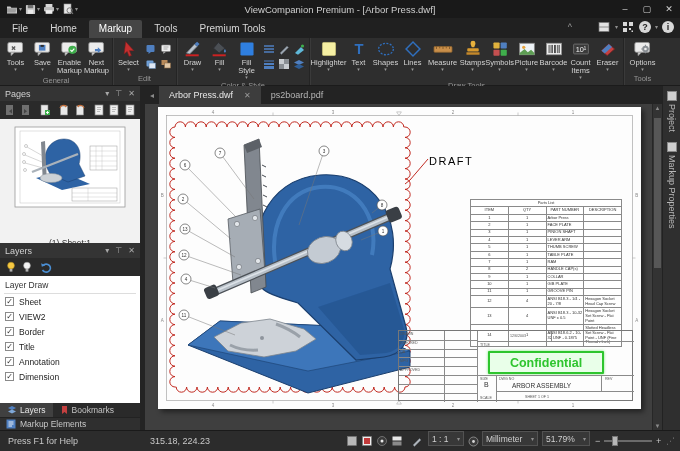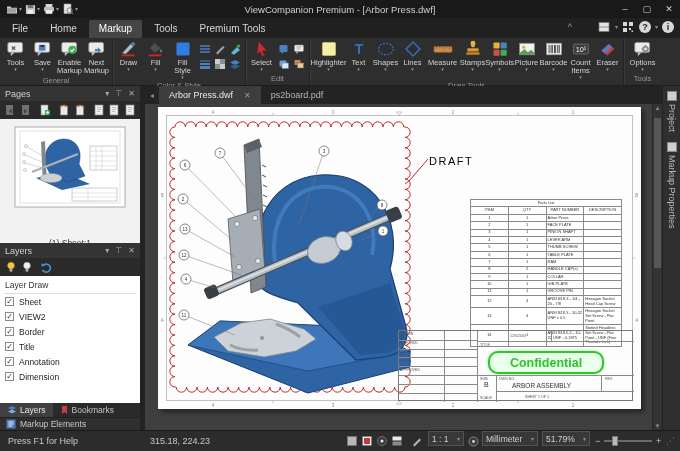--- a/index.html
+++ b/index.html
@@ -67,21 +67,21 @@
   .dtnav { width:14px; display:flex; align-items:center; justify-content:center; color:#8a8a8a; font-size:8px; }
   .dtab { display:flex; align-items:center; gap:11px; padding:0 10px; }
   .dtab.active { background:#3d3d3d; color:#e8e8e8; }
   .dtclose { font-size:8px; color:#9a9a9a; }
   .viewer { flex:1; background:#3f3f3f; position:relative; overflow:hidden; }
 
   
   .page { position:absolute; left:13px; top:3px; width:483px; height:302px; background:#fdfdfd; box-shadow:3px 3px 5px rgba(0,0,0,.45); }
   .page svg.pagesvg { position:absolute; inset:0; }
   .draft { position:absolute; left:271px; top:48px; font-size:11px; letter-spacing:1.5px; color:#000000; }
-  .stamp { position:absolute; left:330px; top:244px; width:116px; height:23px; border:2px solid #2ec52e; border-radius:10px;
+  .stamp { position:absolute; left:330px; top:244px; width:116px; height:23px; border:2px solid #2ec52e; border-radius:1px;
            background:#e9ffe9; color:#2ec52e; font-size:12.5px; font-weight:bold; display:flex; align-items:center; justify-content:center;
            box-shadow:0 0 3px #7be87b; }
 
   .parts { position:absolute; left:312px; top:92px; width:152px; border-collapse:collapse; font-size:4px; line-height:1.2; color:#333; background:#fff; table-layout:fixed; }
   .parts th, .parts td { border:0.5px solid #8a8a8a; padding:0.8px 1px; overflow:hidden; }
   .parts .c-item { width:14px; text-align:center; }
   .parts .c-qty { width:12px; text-align:center; }
   .parts .c-part { width:70px; }
   .parts .c-desc { width:56px; }
   .parts thead th { text-align:center; font-weight:normal; }
@@ -245,20 +245,62 @@
         </div>
       </div>
       <div class="glabel">General</div>
     </div>
 
     <div class="rgroup">
       <div class="rbtns">
         <div class="rbig">
           <span class="ric">
               <svg width="20" height="18" viewBox="0 0 24 22">
+                <path d="M8,2 L18,13 L12.5,13 L15,19 L12,20 L9.8,14 L6,17 Z" fill="#c42f2f" stroke="#7d1d1d" stroke-width="0.7"></path>
+              </svg>
+            </span>
+          <span class="rlabel">Select</span>
+            <span class="rcaret">▾</span>
+        </div>
+        <div class="smallgrid">
+          <span class="sic">
+              <svg width="12" height="12" viewBox="0 0 12 12">
+                <rect x="1.5" y="2" width="8" height="7" rx="1" fill="#4f7fc0"></rect>
+                <path d="M3.5,9 l0,2 2.5,-2 Z" fill="#4f7fc0"></path>
+              </svg>
+            </span>
+          <span class="sic">
+              <svg width="12" height="12" viewBox="0 0 12 12">
+                <rect x="1.5" y="2" width="9" height="6.5" rx="1" fill="#efefef" stroke="#888" stroke-width="0.6"></rect>
+                <path d="M3.5,8.5 l0,2 2.5,-2 Z" fill="#efefef" stroke="#888" stroke-width="0.6"></path>
+                <path d="M3.5,4 h5 M3.5,6 h4" stroke="#888" stroke-width="0.7"></path>
+              </svg>
+            </span>
+          <span class="sic">
+              <svg width="12" height="12" viewBox="0 0 12 12">
+                <rect x="1.5" y="2.5" width="7" height="6" rx="1" fill="#6fa0d8"></rect>
+                <rect x="4" y="5" width="6.5" height="5.5" fill="#dfe8f4" stroke="#5b82ad" stroke-width="0.6"></rect>
+              </svg>
+            </span>
+          <span class="sic">
+              <svg width="12" height="12" viewBox="0 0 12 12">
+                <rect x="1.5" y="2" width="6" height="5" fill="#b98a5a"></rect>
+                <rect x="4.5" y="5" width="6" height="5" fill="#e3c9a8" stroke="#8d6a43" stroke-width="0.6"></rect>
+              </svg>
+            </span>
+        </div>
+      </div>
+      <div class="glabel">Edit</div>
+    </div>
+
+    <div class="rgroup">
+      <div class="rbtns">
+        <div class="rbig">
+          <span class="ric">
+              <svg width="20" height="18" viewBox="0 0 24 22">
                 <path d="M4,16 L14,5 L17,8 L8,17 Z" fill="#b9c2cc" stroke="#6f7881"></path>
                 <path d="M14,5 l3,3 3,-3 -3,-3 Z" fill="#4f7fc0"></path>
                 <rect x="3" y="17.5" width="16" height="2.4" fill="#cc2222"></rect>
               </svg>
             </span>
           <span class="rlabel">Draw</span>
             <span class="rcaret">▾</span>
         </div>
         <div class="rbig">
           <span class="ric">
@@ -313,62 +355,20 @@
             </span>
           <span class="sic">
               <svg width="12" height="12" viewBox="0 0 12 12">
                 <path d="M6,2 l5,2.5 -5,2.5 -5,-2.5 Z" fill="#4f7fc0"></path>
                 <path d="M6,6 l5,2.5 -5,2.5 -5,-2.5 Z" fill="#2e5d96"></path>
               </svg>
             </span>
         </div>
       </div>
       <div class="glabel">Color &amp; Style</div>
-    </div>
-
-    <div class="rgroup">
-      <div class="rbtns">
-        <div class="rbig">
-          <span class="ric">
-              <svg width="20" height="18" viewBox="0 0 24 22">
-                <path d="M8,2 L18,13 L12.5,13 L15,19 L12,20 L9.8,14 L6,17 Z" fill="#c42f2f" stroke="#7d1d1d" stroke-width="0.7"></path>
-              </svg>
-            </span>
-          <span class="rlabel">Select</span>
-            <span class="rcaret">▾</span>
-        </div>
-        <div class="smallgrid">
-          <span class="sic">
-              <svg width="12" height="12" viewBox="0 0 12 12">
-                <rect x="1.5" y="2" width="8" height="7" rx="1" fill="#4f7fc0"></rect>
-                <path d="M3.5,9 l0,2 2.5,-2 Z" fill="#4f7fc0"></path>
-              </svg>
-            </span>
-          <span class="sic">
-              <svg width="12" height="12" viewBox="0 0 12 12">
-                <rect x="1.5" y="2" width="9" height="6.5" rx="1" fill="#efefef" stroke="#888" stroke-width="0.6"></rect>
-                <path d="M3.5,8.5 l0,2 2.5,-2 Z" fill="#efefef" stroke="#888" stroke-width="0.6"></path>
-                <path d="M3.5,4 h5 M3.5,6 h4" stroke="#888" stroke-width="0.7"></path>
-              </svg>
-            </span>
-          <span class="sic">
-              <svg width="12" height="12" viewBox="0 0 12 12">
-                <rect x="1.5" y="2.5" width="7" height="6" rx="1" fill="#6fa0d8"></rect>
-                <rect x="4" y="5" width="6.5" height="5.5" fill="#dfe8f4" stroke="#5b82ad" stroke-width="0.6"></rect>
-              </svg>
-            </span>
-          <span class="sic">
-              <svg width="12" height="12" viewBox="0 0 12 12">
-                <rect x="1.5" y="2" width="6" height="5" fill="#b98a5a"></rect>
-                <rect x="4.5" y="5" width="6" height="5" fill="#e3c9a8" stroke="#8d6a43" stroke-width="0.6"></rect>
-              </svg>
-            </span>
-        </div>
-      </div>
-      <div class="glabel">Edit</div>
     </div>
 
     <div class="rgroup">
       <div class="rbtns">
         <div class="rbig w34">
           <span class="ric">
               <svg width="20" height="18" viewBox="0 0 24 22">
                 <rect x="4" y="3" width="16" height="16" rx="1.5" fill="#f5efa3" stroke="#c9c27a"></rect>
               </svg>
             </span>

